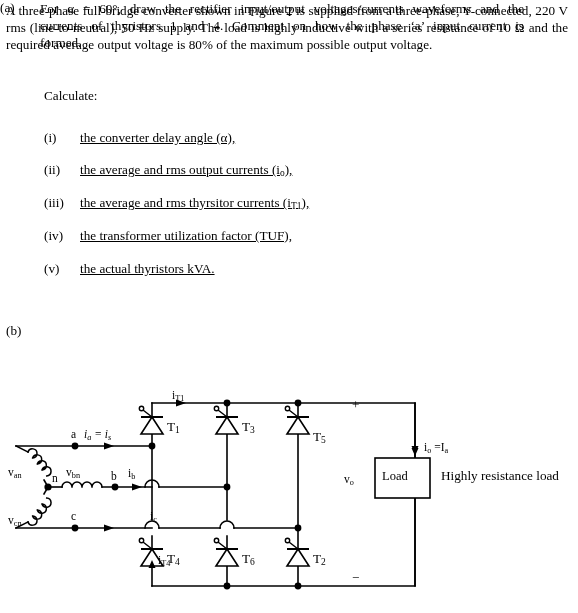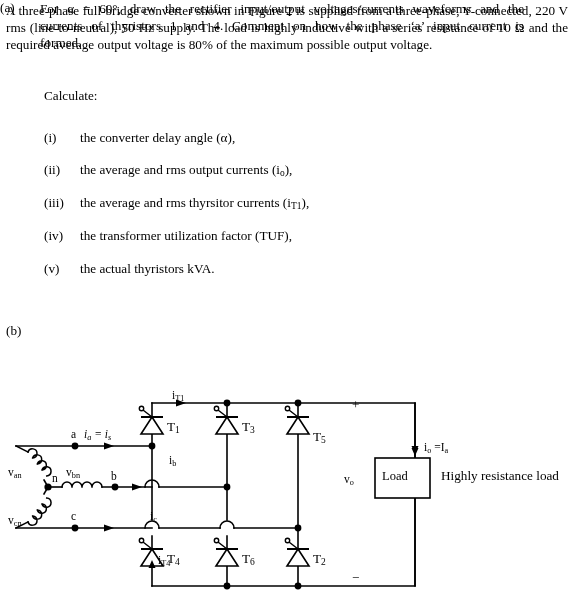--- a/index.html
+++ b/index.html
@@ -29,21 +29,21 @@
     line-height: 17.0px;
     text-align: justify;
     text-justify: inter-word;
   }
   .part-label {
     position: absolute;
     font-size: 13.2px;
   }
   .part-a-text { left: 44px; top: 88px; }
   .sub-num { position: absolute; font-size: 13.2px; }
-  .sub-txt { position: absolute; font-size: 13.2px; white-space: nowrap; }
+  .sub-txt { position: absolute; font-size: 13.2px; white-space: nowrap; text-decoration: underline; }
 
   .part-b-label { left: 6px; top: 323px; }
   .part-b-text {
     left: 44px; top: 323px; width: 524px;
     text-align: justify;
     text-justify: inter-word;
     font-size: 13.2px;
     line-height: 17.0px;
   }
   .part-b-text > span { display: block; padding-left: 40px; }
@@ -250,21 +250,21 @@
     <div class="clabel" style="left:8px; top:76px;"><span>v</span><sub>an</sub></div>
     <div class="clabel" style="left:8px; top:124px;"><span>v</span><sub>cn</sub></div>
     <div class="clabel" style="left:52px; top:82px;">n</div>
     <div class="clabel" style="left:66px; top:76px;"><span>v</span><sub>bn</sub></div>
 
     <div class="clabel" style="left:71px; top:38px;">a</div>
     <div class="clabel" style="left:111px; top:80px;">b</div>
     <div class="clabel" style="left:71px; top:120px;">c</div>
 
     <div class="clabel" style="left:84px; top:38px;font-style:italic;"><span>i</span><sub>a</sub><span> = i</span><sub>s</sub></div>
-    <div class="clabel" style="left:128px; top:64px;margin-left:41px;"><span>i</span><sub>b</sub></div>
+    <div class="clabel" style="left:128px; top:77px;"><span>i</span><sub>b</sub></div>
     <div class="clabel" style="left:102px; top:120px;margin-left:48px;"><span>i</span><sub>c</sub></div>
 
     <div class="clabel" style="left:172px; top:-1px;"><span>i</span><sub>T1</sub></div>
     <div class="clabel" style="left:158px; top:164px;"><span>i</span><sub>T4</sub></div>
 
     <div class="clabel big" style="left:167px; top:29px;"><span>T</span><sub>1</sub></div>
     <div class="clabel big" style="left:242px; top:29px;text-align:center;"><span>T</span><sub>3</sub></div>
     <div class="clabel big" style="left:313px; top:39px;"><span>T</span><sub>5</sub></div>
     <div class="clabel big" style="left:167px; top:161px;"><span>T</span><sub>4</sub></div>
     <div class="clabel big" style="left:242px; top:161px;"><span>T</span><sub>6</sub></div>

